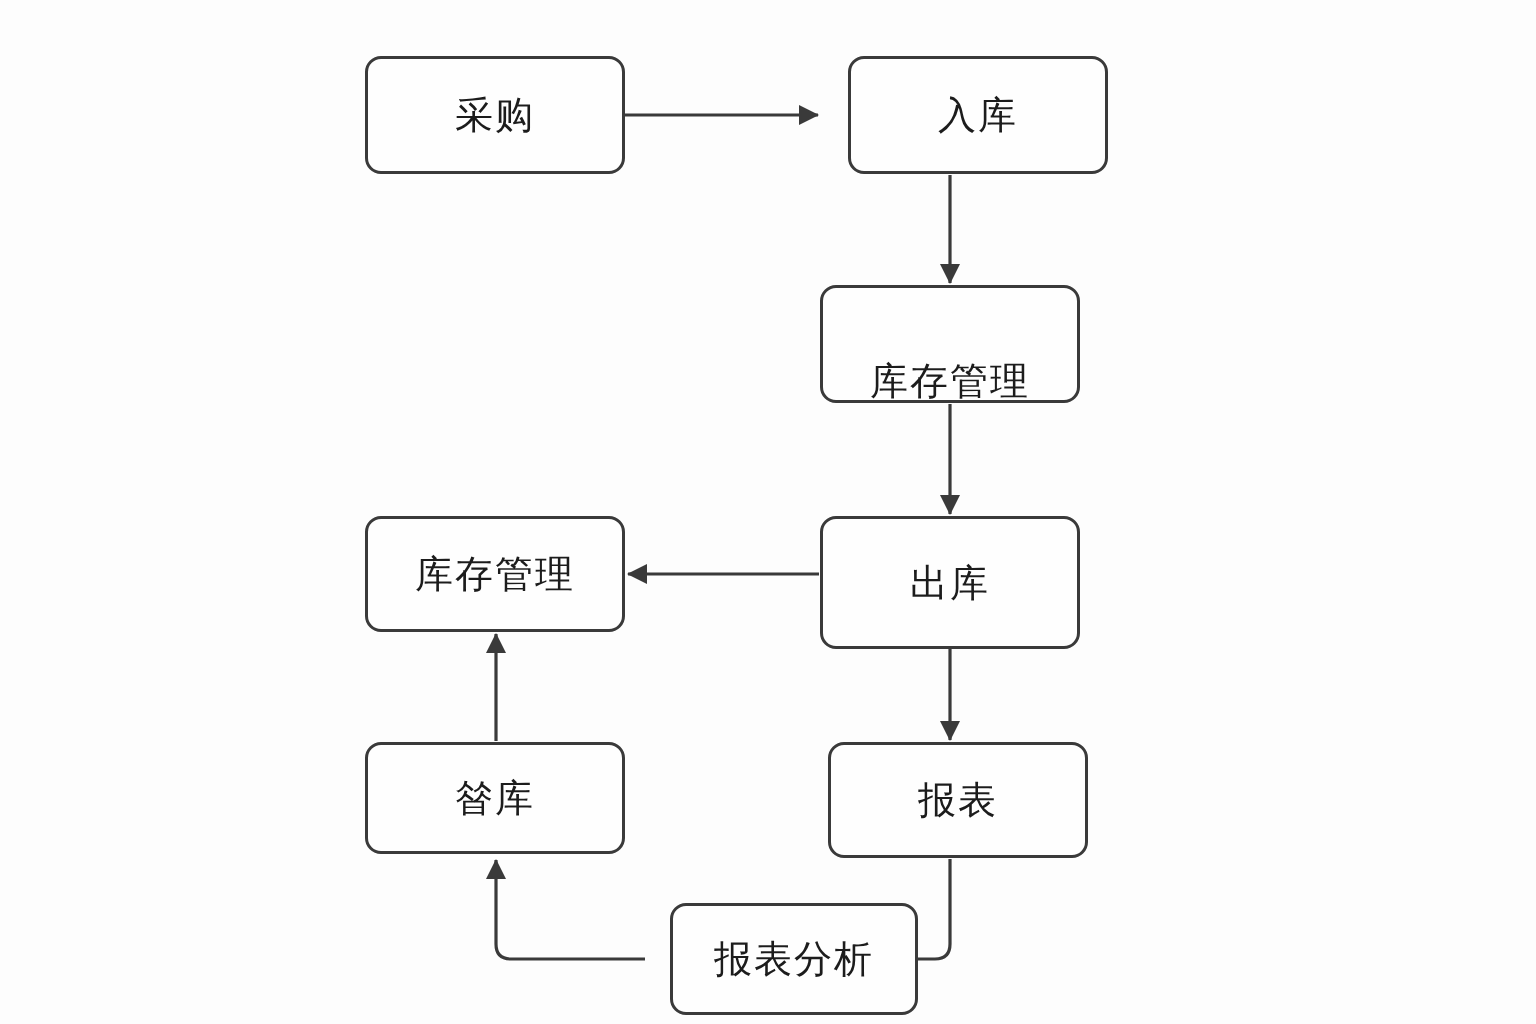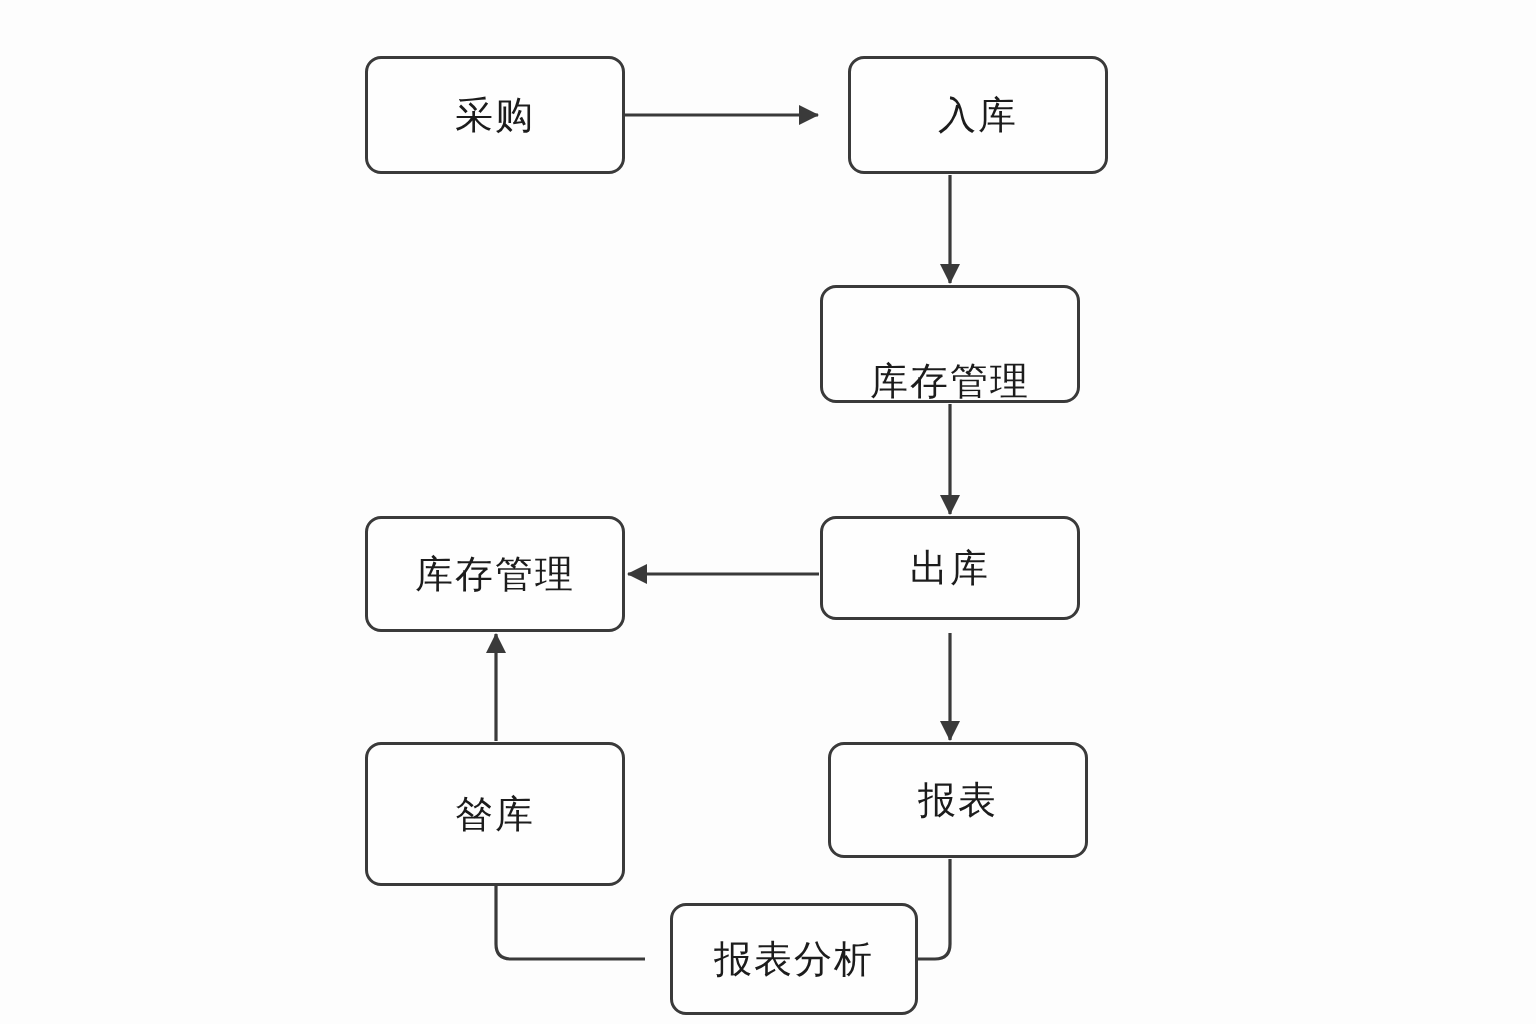--- a/index.html
+++ b/index.html
@@ -69,27 +69,27 @@
   <div id="node-group">
       <div class="node" style="left: 365px; top: 56px; width: 260px; height: 118px;">
         <span>采购</span>
       </div>
       <div class="node" style="left: 820px; top: 56px; width: 260px; height: 118px; margin-left: 28px;">
         <span>入库</span>
       </div>
       <div class="node" style="left: 820px; top: 285px; width: 260px; height: 118px; align-items: flex-end;">
         <span>库存管理</span>
       </div>
-      <div class="node" style="left: 820px; top: 516px; width: 260px; height: 104px; text-align: center;">
+      <div class="node" style="left: 820px; top: 516px; width: 260px; height: 133px; text-align: center;">
         <span>出库</span>
       </div>
       <div class="node" style="left: 365px; top: 516px; width: 260px; height: 116px;">
         <span>库存管理</span>
       </div>
-      <div class="node" style="left: 365px; top: 742px; width: 260px; height: 144px;">
+      <div class="node" style="left: 365px; top: 742px; width: 260px; height: 112px;">
         <span>㫺库</span>
       </div>
       <div class="node" style="left: 820px; top: 742px; width: 260px; height: 116px; margin-left: 8px;">
         <span>报表</span>
       </div>
       <div class="node" style="left: 670px; top: 903px; width: 248px; height: 112px;">
         <span>报表分析</span>
       </div>
     </div>
 </div>

